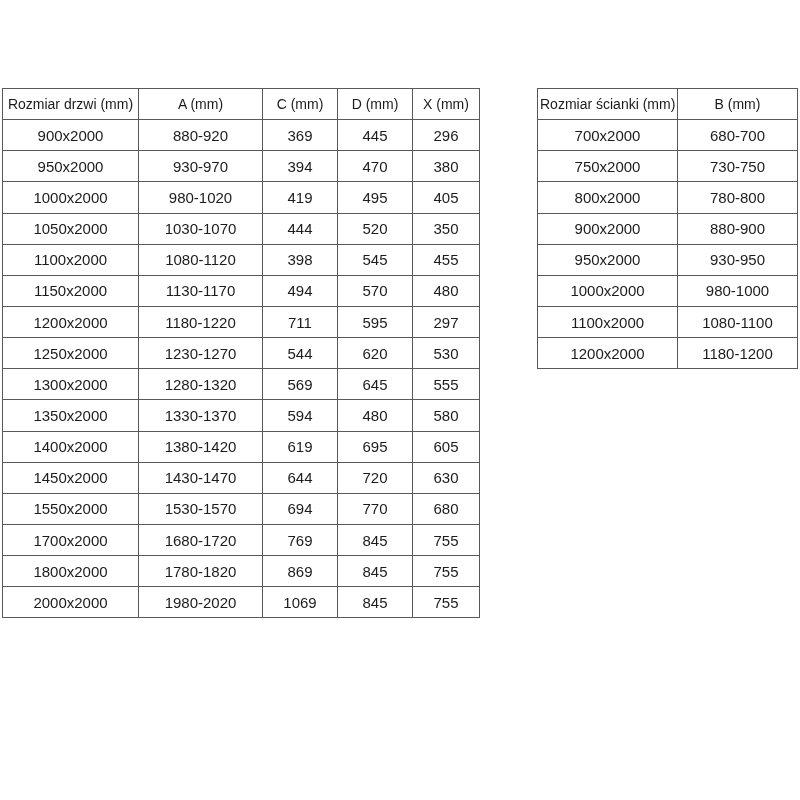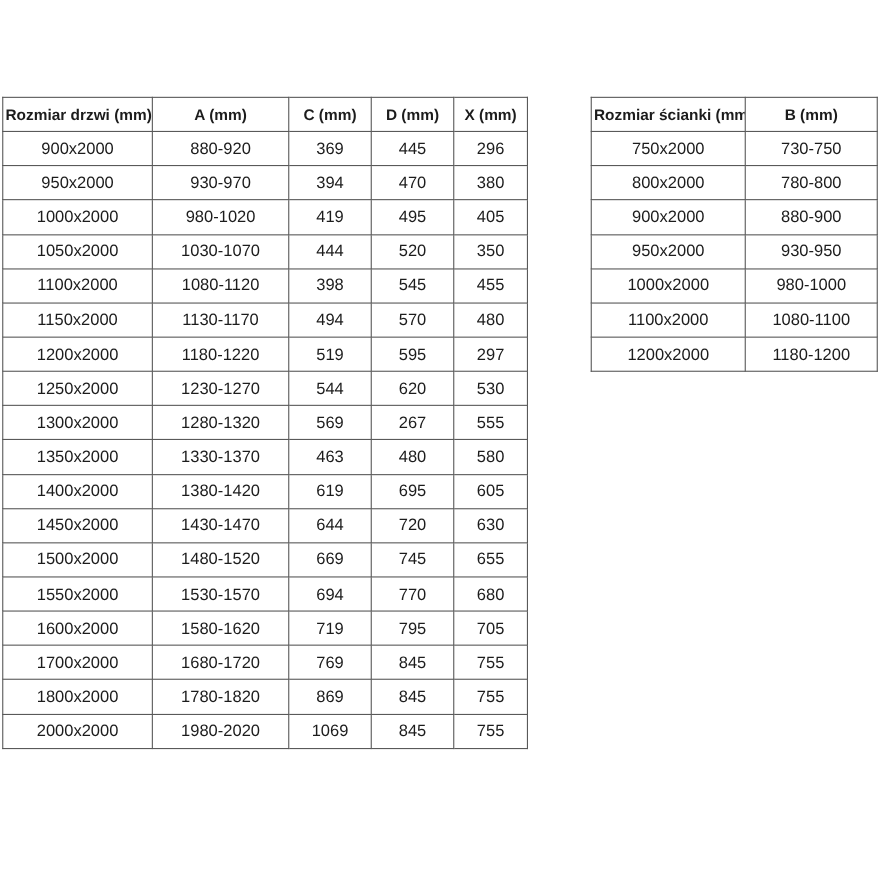--- a/index.html
+++ b/index.html
@@ -25,21 +25,21 @@
     border: 1px solid #595959;
     text-align: center;
     vertical-align: middle;
     padding: 0 2px;
     height: 30.15px;
     overflow: hidden;
     white-space: nowrap;
   }
   table.spec-table th {
     font-size: 14px;
-    font-weight: bold;
+    font-weight: normal;
     color: #1c1c1c;
   }
   table.spec-table td {
     font-size: 15px;
     font-weight: normal;
     color: #1c1c1c;
   }
   #door-table {
     left: 2px;
     top: 88px;
@@ -110,79 +110,65 @@
       <tr>
         <td>1150x2000</td>
         <td>1130-1170</td>
         <td>494</td>
         <td>570</td>
         <td>480</td>
       </tr>
       <tr>
         <td>1200x2000</td>
         <td>1180-1220</td>
-        <td>519</td>
+        <td>711</td>
         <td>595</td>
         <td>297</td>
       </tr>
       <tr>
         <td>1250x2000</td>
         <td>1230-1270</td>
         <td>544</td>
         <td>620</td>
         <td>530</td>
       </tr>
       <tr>
         <td>1300x2000</td>
         <td>1280-1320</td>
         <td>569</td>
-        <td>267</td>
+        <td>645</td>
         <td>555</td>
       </tr>
       <tr>
         <td>1350x2000</td>
         <td>1330-1370</td>
-        <td>463</td>
+        <td>594</td>
         <td>480</td>
         <td>580</td>
       </tr>
       <tr>
         <td>1400x2000</td>
         <td>1380-1420</td>
         <td>619</td>
         <td>695</td>
         <td>605</td>
       </tr>
       <tr>
         <td>1450x2000</td>
         <td>1430-1470</td>
         <td>644</td>
         <td>720</td>
         <td>630</td>
       </tr>
       <tr>
-        <td>1500x2000</td>
-        <td>1480-1520</td>
-        <td>669</td>
-        <td>745</td>
-        <td>655</td>
-      </tr>
-      <tr>
         <td>1550x2000</td>
         <td>1530-1570</td>
         <td>694</td>
         <td>770</td>
         <td>680</td>
-      </tr>
-      <tr>
-        <td>1600x2000</td>
-        <td>1580-1620</td>
-        <td>719</td>
-        <td>795</td>
-        <td>705</td>
       </tr>
       <tr>
         <td>1700x2000</td>
         <td>1680-1720</td>
         <td>769</td>
         <td>845</td>
         <td>755</td>
       </tr>
       <tr>
         <td>1800x2000</td>
@@ -207,20 +193,24 @@
     <col style="width:120px">
   </colgroup>
   <thead>
     <tr>
         <th>Rozmiar ścianki (mm)</th>
         <th>B (mm)</th>
       </tr>
   </thead>
   <tbody>
       <tr>
+        <td>700x2000</td>
+        <td>680-700</td>
+      </tr>
+      <tr>
         <td>750x2000</td>
         <td>730-750</td>
       </tr>
       <tr>
         <td>800x2000</td>
         <td>780-800</td>
       </tr>
       <tr>
         <td>900x2000</td>
         <td>880-900</td>

